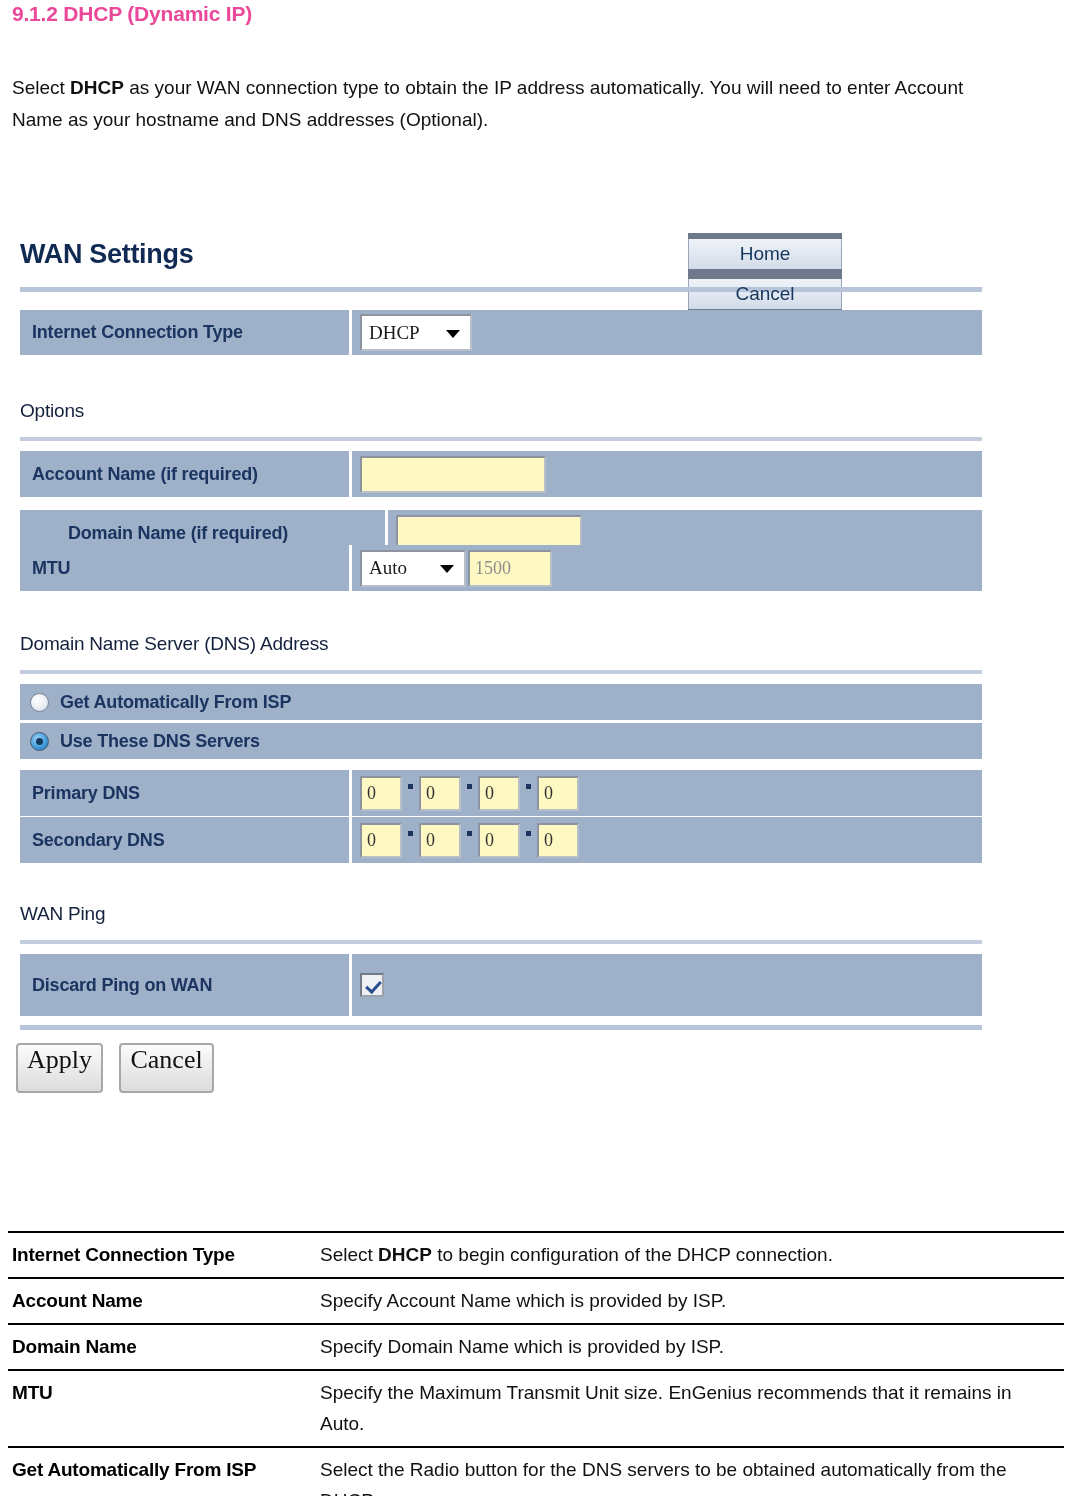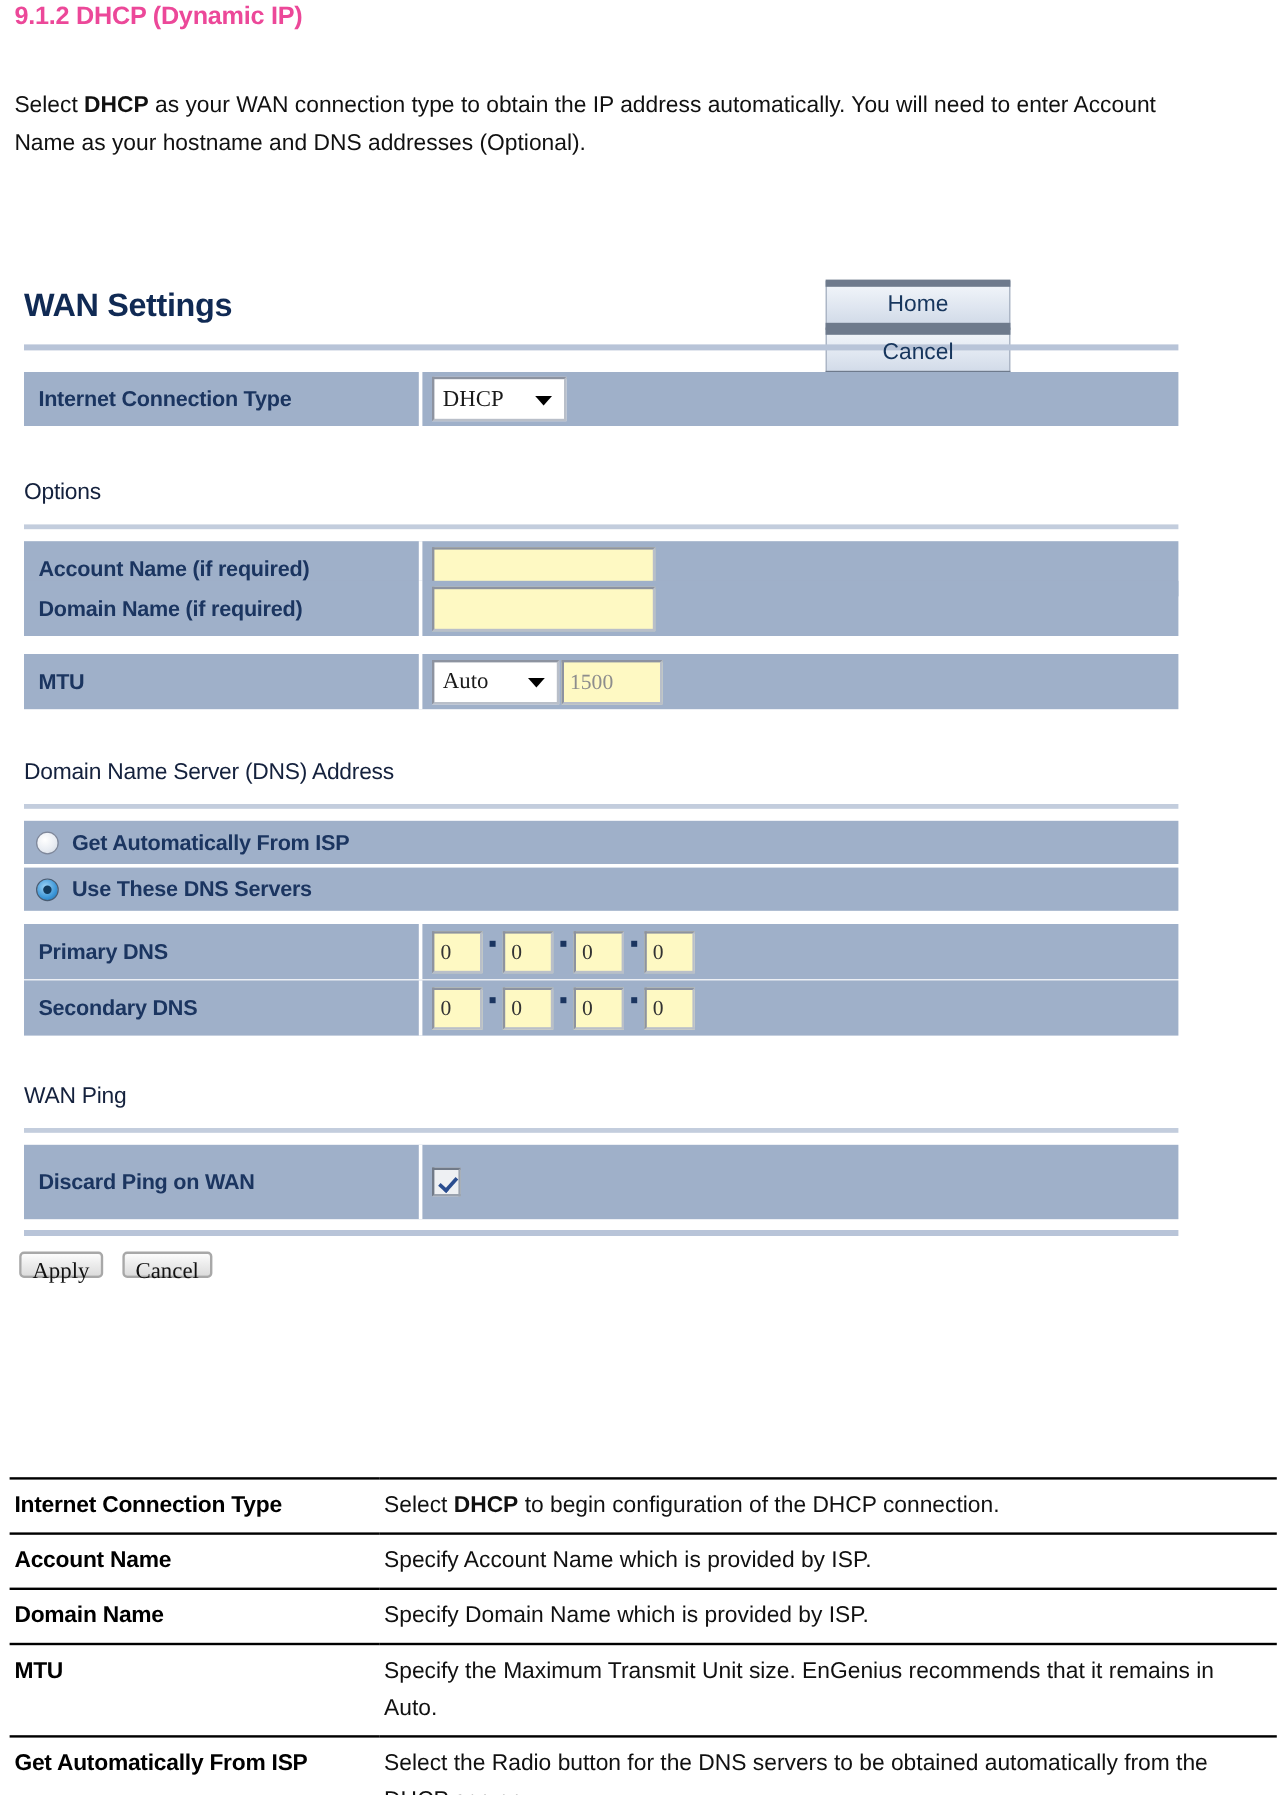--- a/index.html
+++ b/index.html
@@ -159,28 +159,28 @@
   }
   .chk:after{
     content:"";position:absolute;left:7px;top:3px;
     width:6px;height:12px;
     border:solid #2a4d8f; border-width:0 3px 3px 0;
     transform:rotate(42deg);
   }
 
   .actbtn{
     display:inline-block;
-    min-width:66px;height:22px;
+    min-width:66px;height:50px;
     background:linear-gradient(to bottom,#fcfcfc 0%,#ededed 45%,#dcdcdc 100%);
     border:2px solid #a8a8a8;
     border-radius:4px;
     box-sizing:border-box;
     text-align:center;line-height:30px;
     font-family:"Liberation Serif", serif;
-    font-size:19px;color:#111;
+    font-size:26px;color:#111;
     margin-right:12px;cursor:pointer;
     padding:0 9px;
   }
 
   
   .reftable{
     position:absolute; left:8px; top:1231px;
     width:1056px;
     border-collapse:collapse;
   }
@@ -232,21 +232,21 @@
   <div class="sect-head" style="top:175px;">Options</div>
   <div class="rule thin" style="top:212px;"></div>
 
   <div class="row" style="top:226px;height:46px;text-align:center;">
     <div class="lbl">Account Name (if required)</div>
     <div class="val">
       <div class="tbox wide" title=""></div>
     </div>
   </div>
 
-  <div class="row" style="top:259px;height:46px;">
+  <div class="row" style="top:285px;height:46px;padding-left:36px;">
     <div class="lbl">Domain Name (if required)</div>
     <div class="val">
       <div class="tbox wide" title=""></div>
     </div>
   </div>
 
   <div class="row" style="top:320px;height:46px;">
     <div class="lbl">MTU</div>
     <div class="val">
       <div class="select s-mtu">

